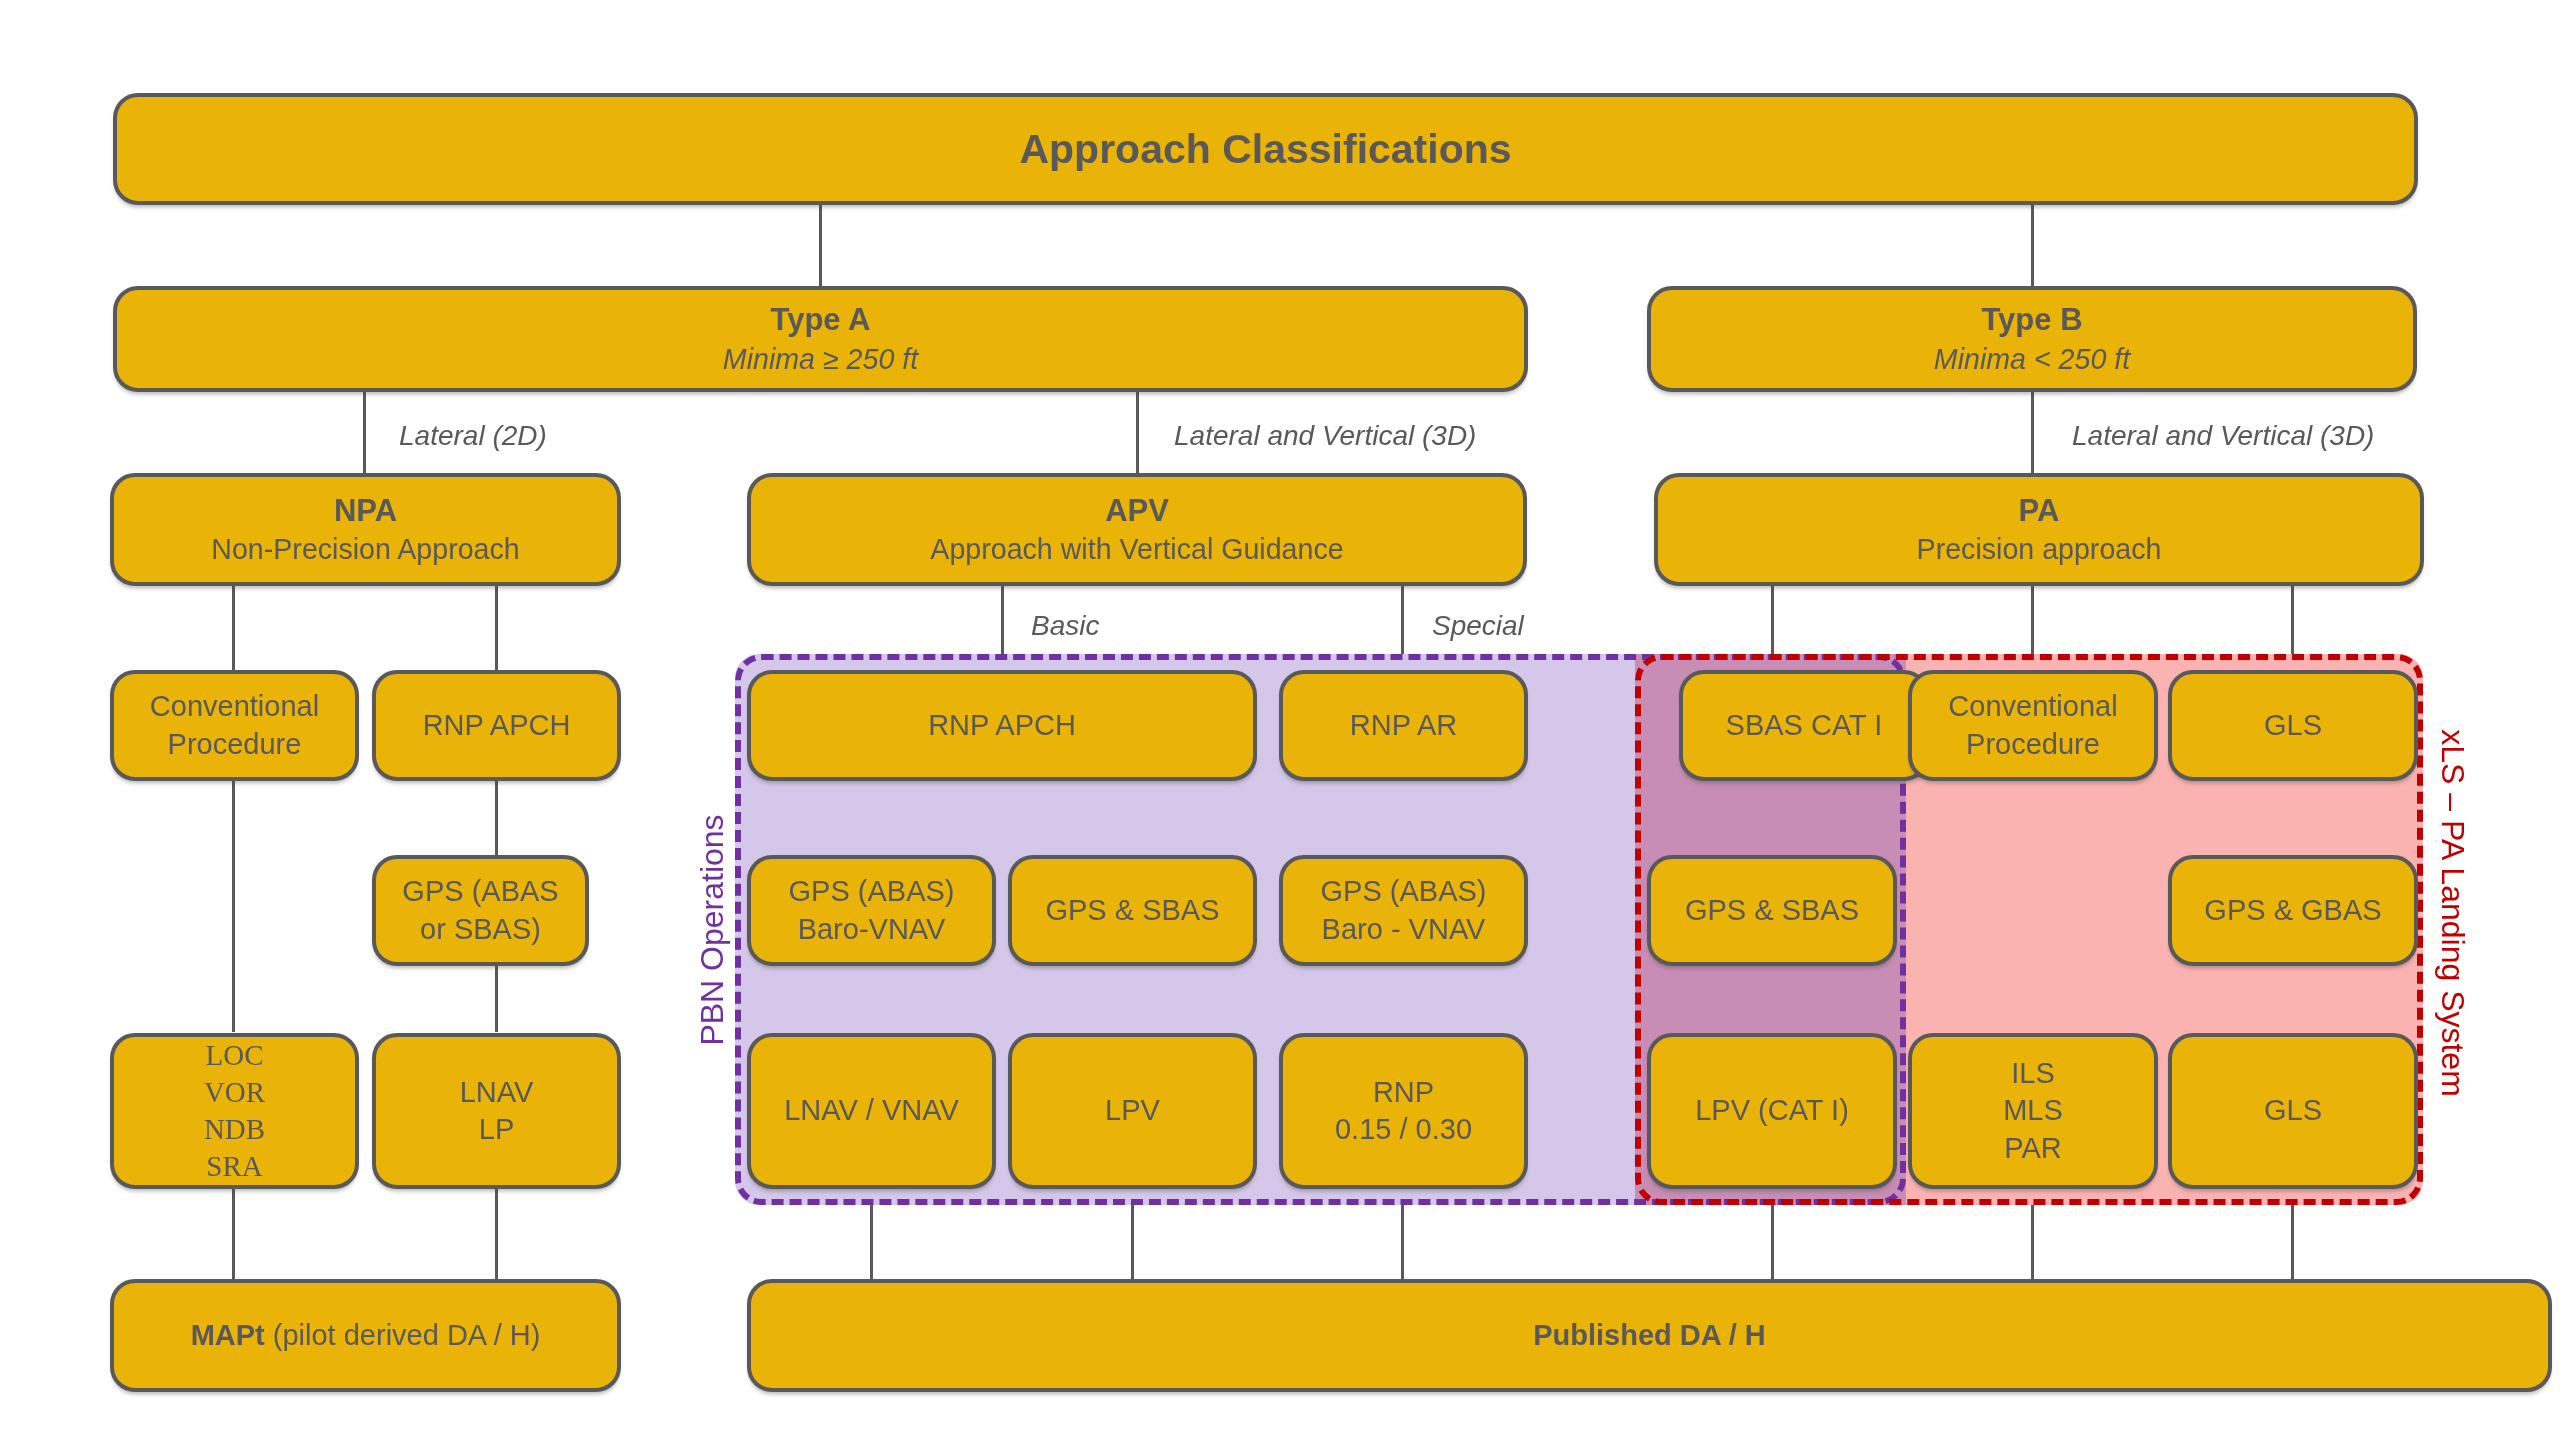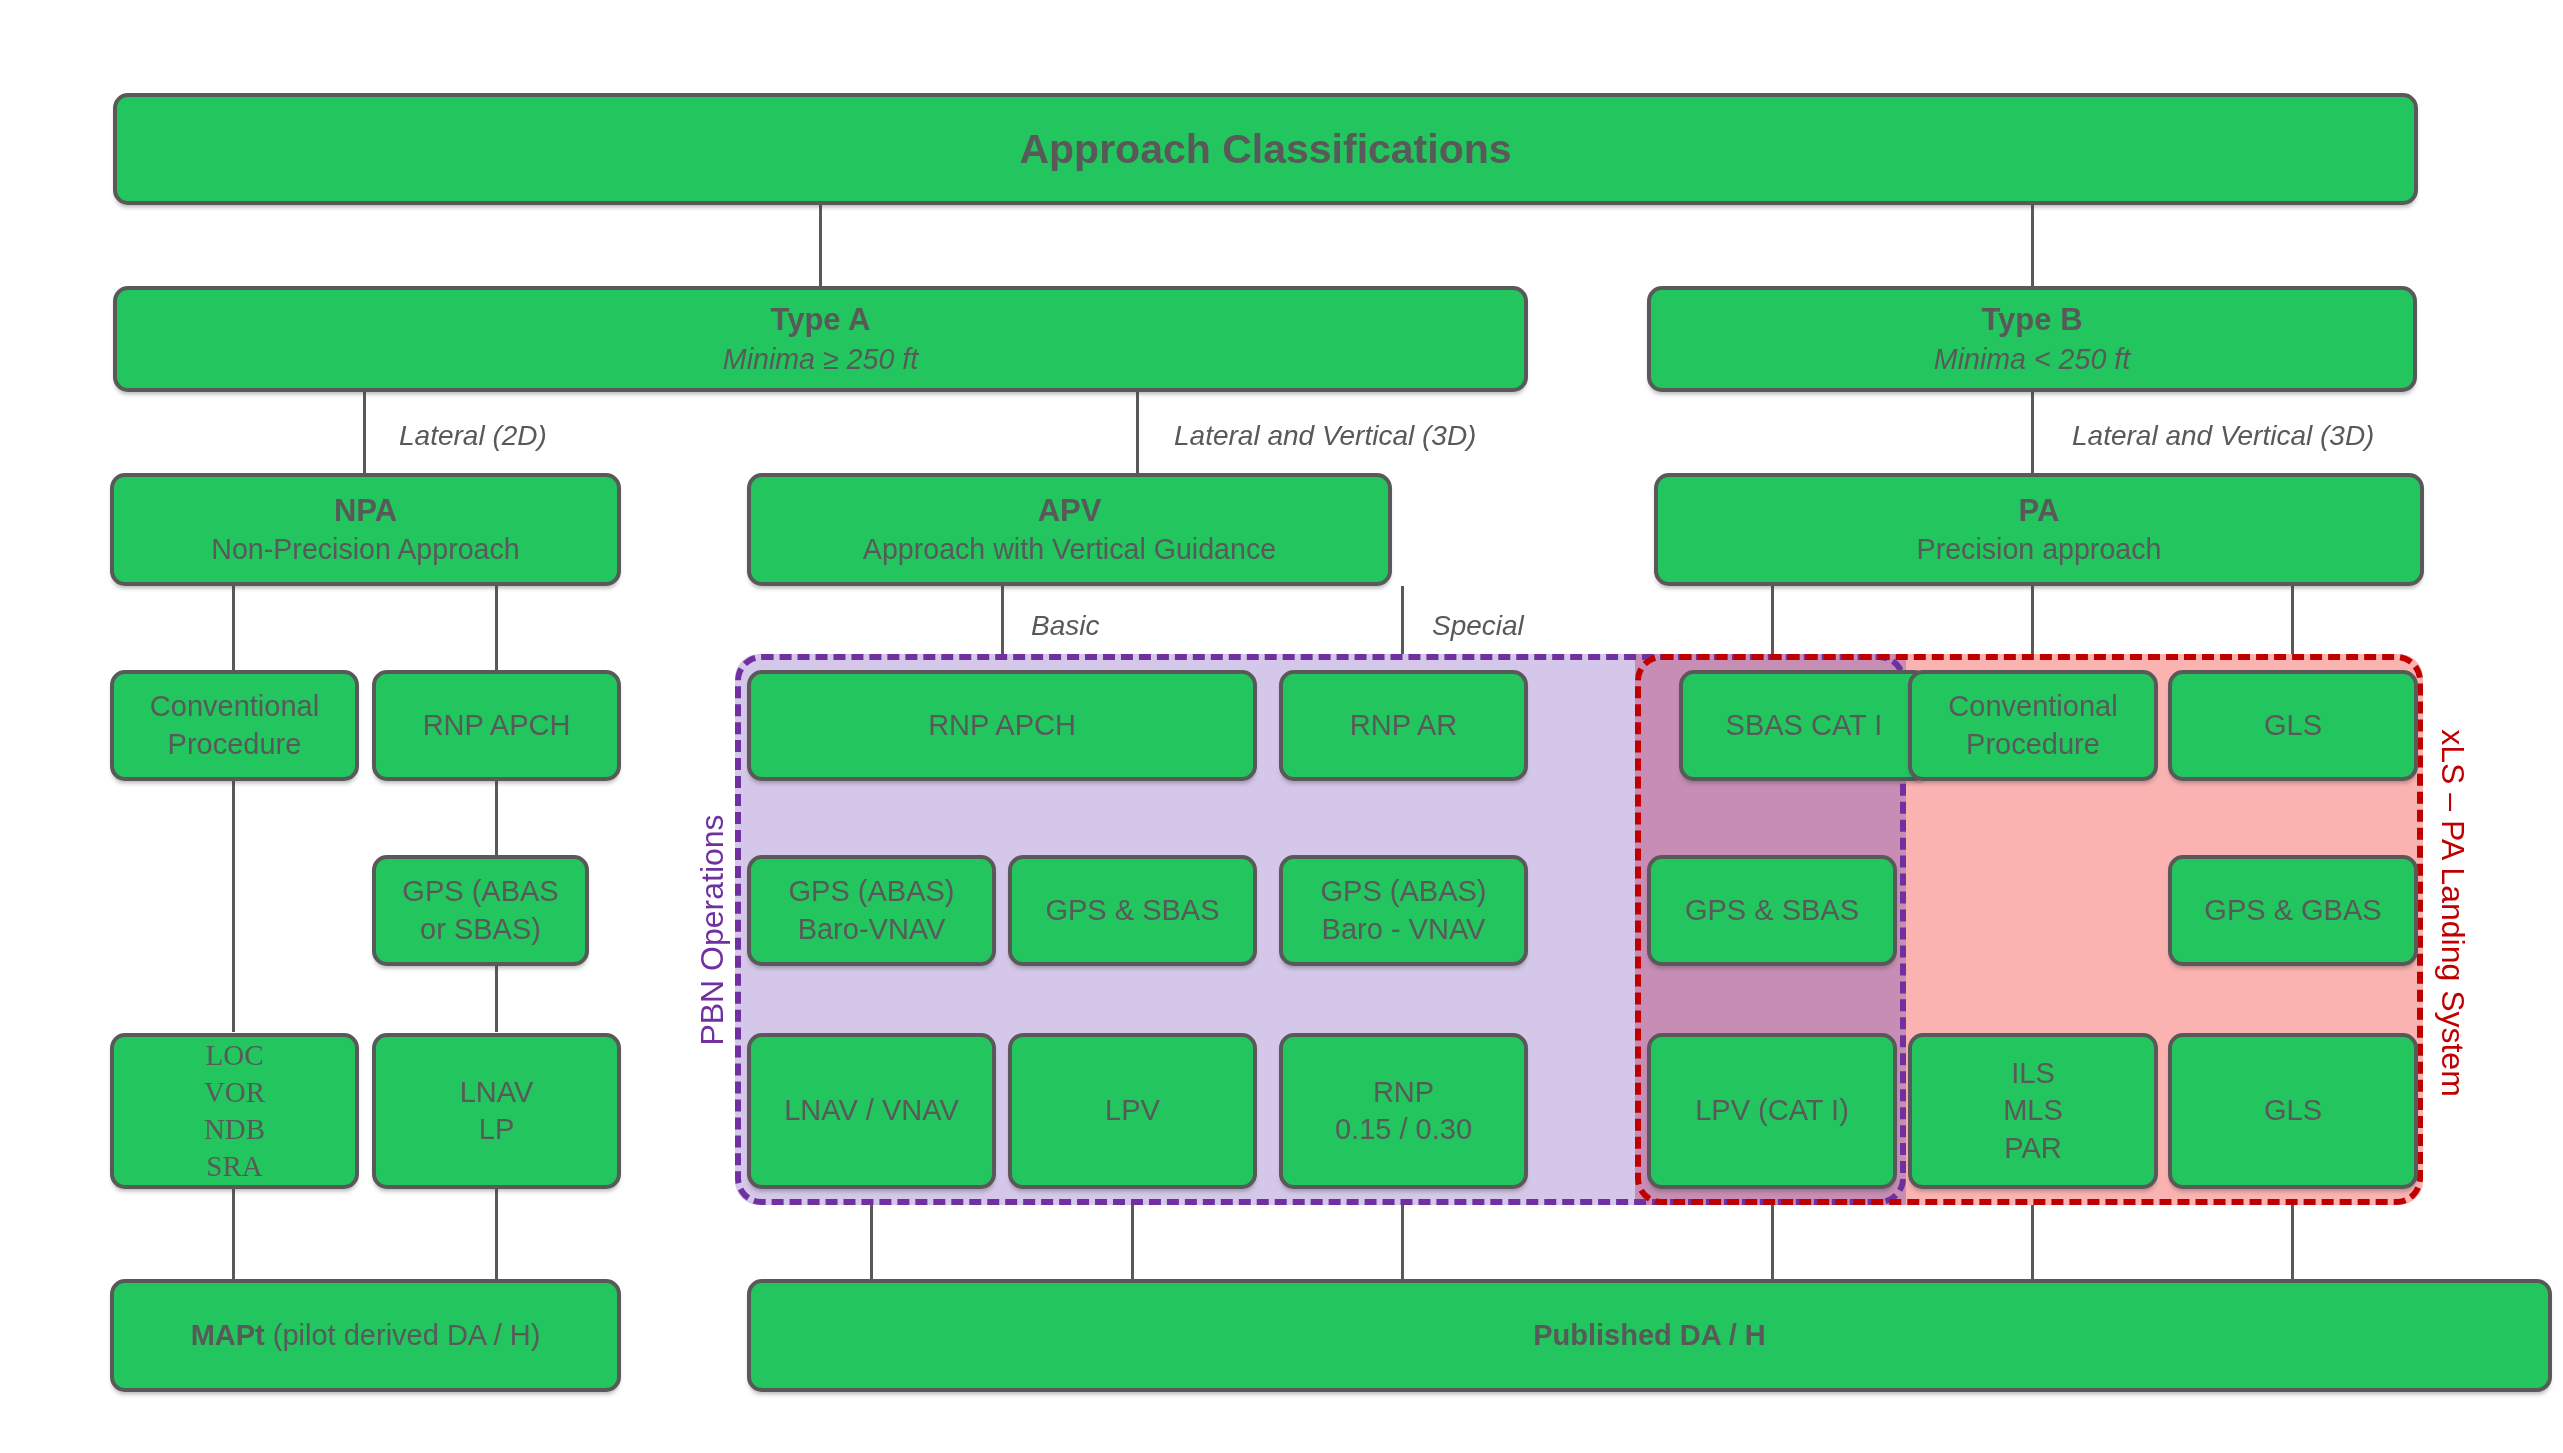--- a/index.html
+++ b/index.html
@@ -2,22 +2,22 @@
 <html style="font-size:10.6px"><head>
 <meta charset="utf-8">
 <style>
   * { box-sizing: border-box; }
   html,body { margin:0; padding:0; background:#ffffff; }
   #stage {
     position:relative; width:2563px; height:1453px; background:#ffffff;
     font-family:"Liberation Sans", sans-serif; color:#595959; overflow:hidden;
   }
   .box {
-    position:absolute; background:#22c55e; border:4.6px solid #595959;
-    border-radius:15px; display:flex; flex-direction:column;
+    position:absolute; background:#eab308; border:4.6px solid #595959;
+    border-radius:25px; display:flex; flex-direction:column;
     align-items:center; justify-content:center; text-align:center;
     z-index:3; box-shadow:0 4.6px 4px -2.7px rgba(60,60,60,0.38);
   }
   .lbl { font-size:29px; line-height:1.28; white-space:pre-line; }
   .hdr-t { font-size:31px; font-weight:bold; line-height:1.3; }
   .hdr-s { font-size:28.6px; line-height:1.3; }
   .italic { font-style:italic; }
   .bold { font-weight:bold; }
   .title-lbl { font-size:41px; font-weight:bold; }
   .vline { position:absolute; width:3.3px; background:#595959; z-index:0; }
@@ -104,21 +104,21 @@
   </div>
   <div class="box" style="left:1647px;top:286px;width:770px;height:106px;">
     <span class="hdr-t">Type B</span>
     <span class="hdr-s italic">Minima &lt; 250 ft</span>
   </div>
 
   <div class="box" style="left:110px;top:473px;width:511px;height:113px;">
     <span class="hdr-t">NPA</span>
     <span class="hdr-s">Non-Precision Approach</span>
   </div>
-  <div class="box" style="left:747px;top:473px;width:645px;height:113px;">
+  <div class="box" style="left:747px;top:473px;width:780px;height:113px;">
     <span class="hdr-t">APV</span>
     <span class="hdr-s">Approach with Vertical Guidance</span>
   </div>
   <div class="box" style="left:1647px;top:473px;width:770px;height:113px;margin-left:7px;">
     <span class="hdr-t">PA</span>
     <span class="hdr-s">Precision approach</span>
   </div>
 
   <div class="box" style="left:110px;top:670px;width:249px;height:111px;">
     <span class="lbl">Conventional Procedure</span>

